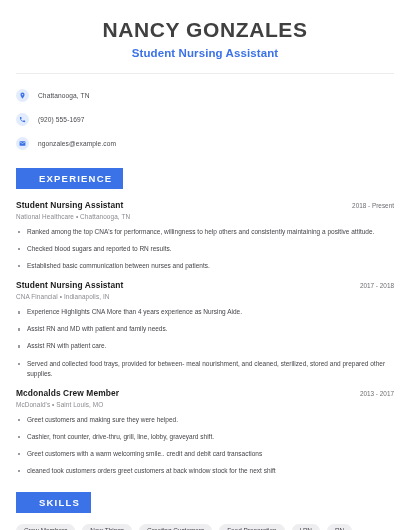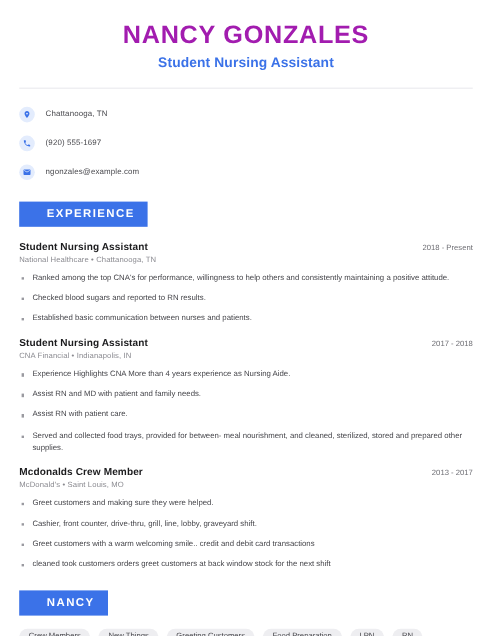--- a/index.html
+++ b/index.html
@@ -23,21 +23,21 @@
 
   
   .header {
     padding-top: 18px;
     text-align: center;
   }
   .full-name {
     font-size: 21px;
     font-weight: bold;
     letter-spacing: 0.6px;
-    color: #a21caf;
+    color: #404040;
     line-height: 1.15;
   }
   .job-title {
     margin-top: 5px;
     font-size: 11.5px;
     font-weight: bold;
     color: #3b72e8;
     letter-spacing: 0.1px;
   }
 
@@ -241,21 +241,21 @@
           <li class="bullet">Cashier, front counter, drive-thru, grill, line, lobby, graveyard shift.</li>
           <li class="bullet">Greet customers with a warm welcoming smile.. credit and debit card transactions</li>
           <li class="bullet">cleaned took customers orders greet customers at back window stock for the next shift</li>
         </ul>
       </div>
 
     </div>
   </div>
 
   <div class="section">
-    <div class="section-badge">NANCY</div>
+    <div class="section-badge">SKILLS</div>
 
     <div class="skills-wrap">
       <span class="skill-pill">Crew Members</span>
       <span class="skill-pill">New Things</span>
       <span class="skill-pill">Greeting Customers</span>
       <span class="skill-pill">Food Preparation</span>
       <span class="skill-pill">LPN</span>
       <span class="skill-pill">RN</span>
 
     </div>

